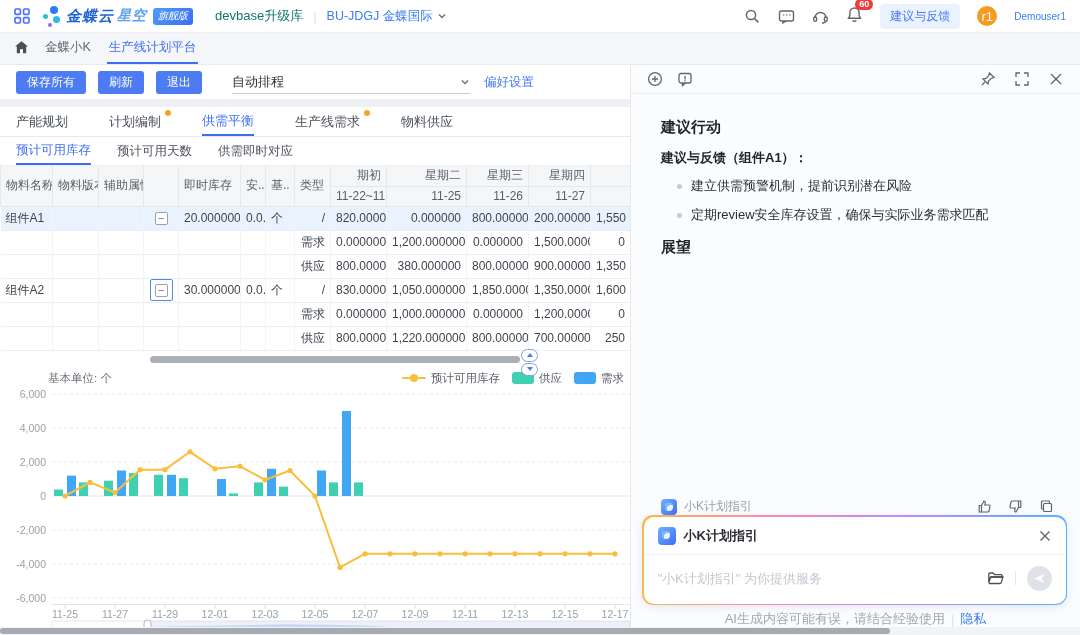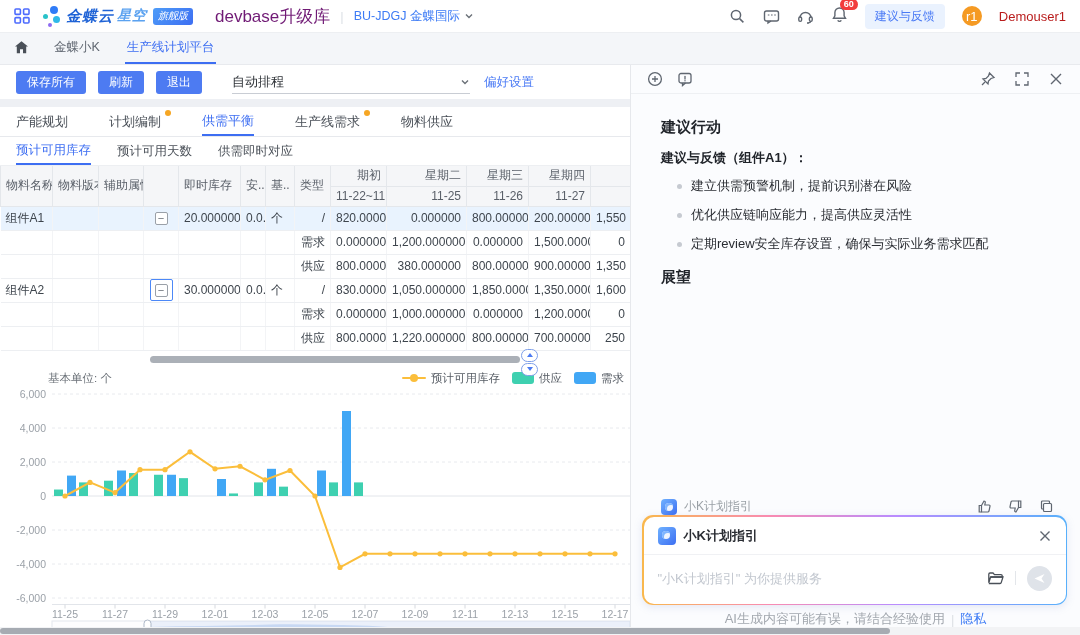--- a/index.html
+++ b/index.html
@@ -12,34 +12,34 @@
   .grid-icon { width:16px; height:16px; margin-right:12px; }
   .logo-dots { position:relative; width:20px; height:22px; margin-right:4px; }
   .logo-dots i { position:absolute; border-radius:50%; }
   .logo-dots .d1 { width:8px; height:8px; background:#2F7BF7; left:8px; top:1px; }
   .logo-dots .d2 { width:5px; height:5px; background:#29C2C9; left:1px; top:9px; }
   .logo-dots .d3 { width:7px; height:7px; background:#2FB9E8; left:11px; top:11px; }
   .logo-dots .d4 { width:4px; height:4px; background:#8E6BF2; left:6px; top:18px; }
   .brand-main { font-weight:bold; font-style:italic; font-size:15px; color:#1F63D6; letter-spacing:1px; }
   .brand-sub { font-weight:bold; font-style:italic; font-size:14px; color:#5BA2F0; margin-left:3px; letter-spacing:1px; }
   .brand-badge { margin-left:6px; background:linear-gradient(135deg,#4E9CF8,#3D6EF2); color:#fff; font-size:10px; font-style:italic; padding:1px 5px 2px; border-radius:3px;text-align:center; }
-  .env-name { margin-left:22px; color:#701a75; font-size:17px; }
+  .env-name { margin-left:22px; color:#0f766e; font-size:13px; }
   .org-sep { margin:0 10px; color:#DDE1E6; }
   .org-select { color:#3D7BF5; font-size:12.5px; display:flex; align-items:center; gap:4px; cursor:pointer; }
   .top-right { margin-left:auto; display:flex; align-items:center; gap:17px; }
   .tool-ic { width:17px; height:17px; color:#5F6670; position:relative; }
   .bell-wrap { position:relative; }
   .badge-red { position:absolute; top:-7px; left:9px; background:#F23C3C; color:#fff; font-size:9px; line-height:11px; padding:0 4px; border-radius:7px; font-weight:bold; }
   .feedback-btn { background:#EAF2FE; color:#4B7BF5; font-size:12px; padding:4px 10px; border-radius:4px; border:none; cursor:pointer; }
   .avatar { width:20px; height:20px; border-radius:50%; background:#F59A23; color:#fff; font-size:13px; display:flex; align-items:center; justify-content:center; }
-  .username { font-size:13px; color:#b91c1c; }
+  .username { font-size:10px; color:#3b82f6; }
 
   
   .crumb-bar { height:32px; background:#F4F6F9; display:flex; align-items:flex-end; padding:0 14px; border-bottom:1px solid #E8EAEE; position:relative; z-index:4; }
-  .crumb-inner { display:flex; align-items:center; height:100%; gap:25px; }
+  .crumb-inner { display:flex; align-items:center; height:100%; gap:16px; }
   .home-ic { width:15px; height:15px; color:#4A5058; margin-bottom:2px; }
   .crumb-item { font-size:12.5px; color:#5F6670; padding-bottom:2px; }
   .crumb-tab { font-size:12.5px; color:#3D6EF2; height:100%; display:flex; align-items:center; border-bottom:2px solid #3D6EF2; padding:0 2px; }
 
   .content-row { display:flex; height:573px; }
   .main-col { width:630px; position:relative; background:#fff; }
 
   
   .toolbar { height:34px; display:flex; align-items:center; padding:0 16px; background:#fff; }
   .tb-btn { background:#4D7BF2; color:#fff; border:none; border-radius:3px; font-size:12px; height:23px; padding:0 11px; margin-right:12px; cursor:pointer; }
@@ -516,21 +516,20 @@
               <path d="M3 3 L13 13 M13 3 L3 13"></path>
             </svg>
         </div>
       </div>
 
       <div class="panel-scroll">
         <div class="ai-h">建议行动</div>
         <div class="ai-sub">建议与反馈（组件A1）：</div>
         <ul class="bullets" id="preventive-list">
             <li>建立供需预警机制，提前识别潜在风险</li>
-            <li>优化供应链响应能力，提高供应灵活性</li>
             <li>定期review安全库存设置，确保与实际业务需求匹配</li>
           </ul>
         <div class="ai-h">展望</div>
 
       </div>
 
       <div class="attribution">
         <span class="kicon"></span>
         <span class="attr-name">小K计划指引</span>
         <span class="attr-icons">

